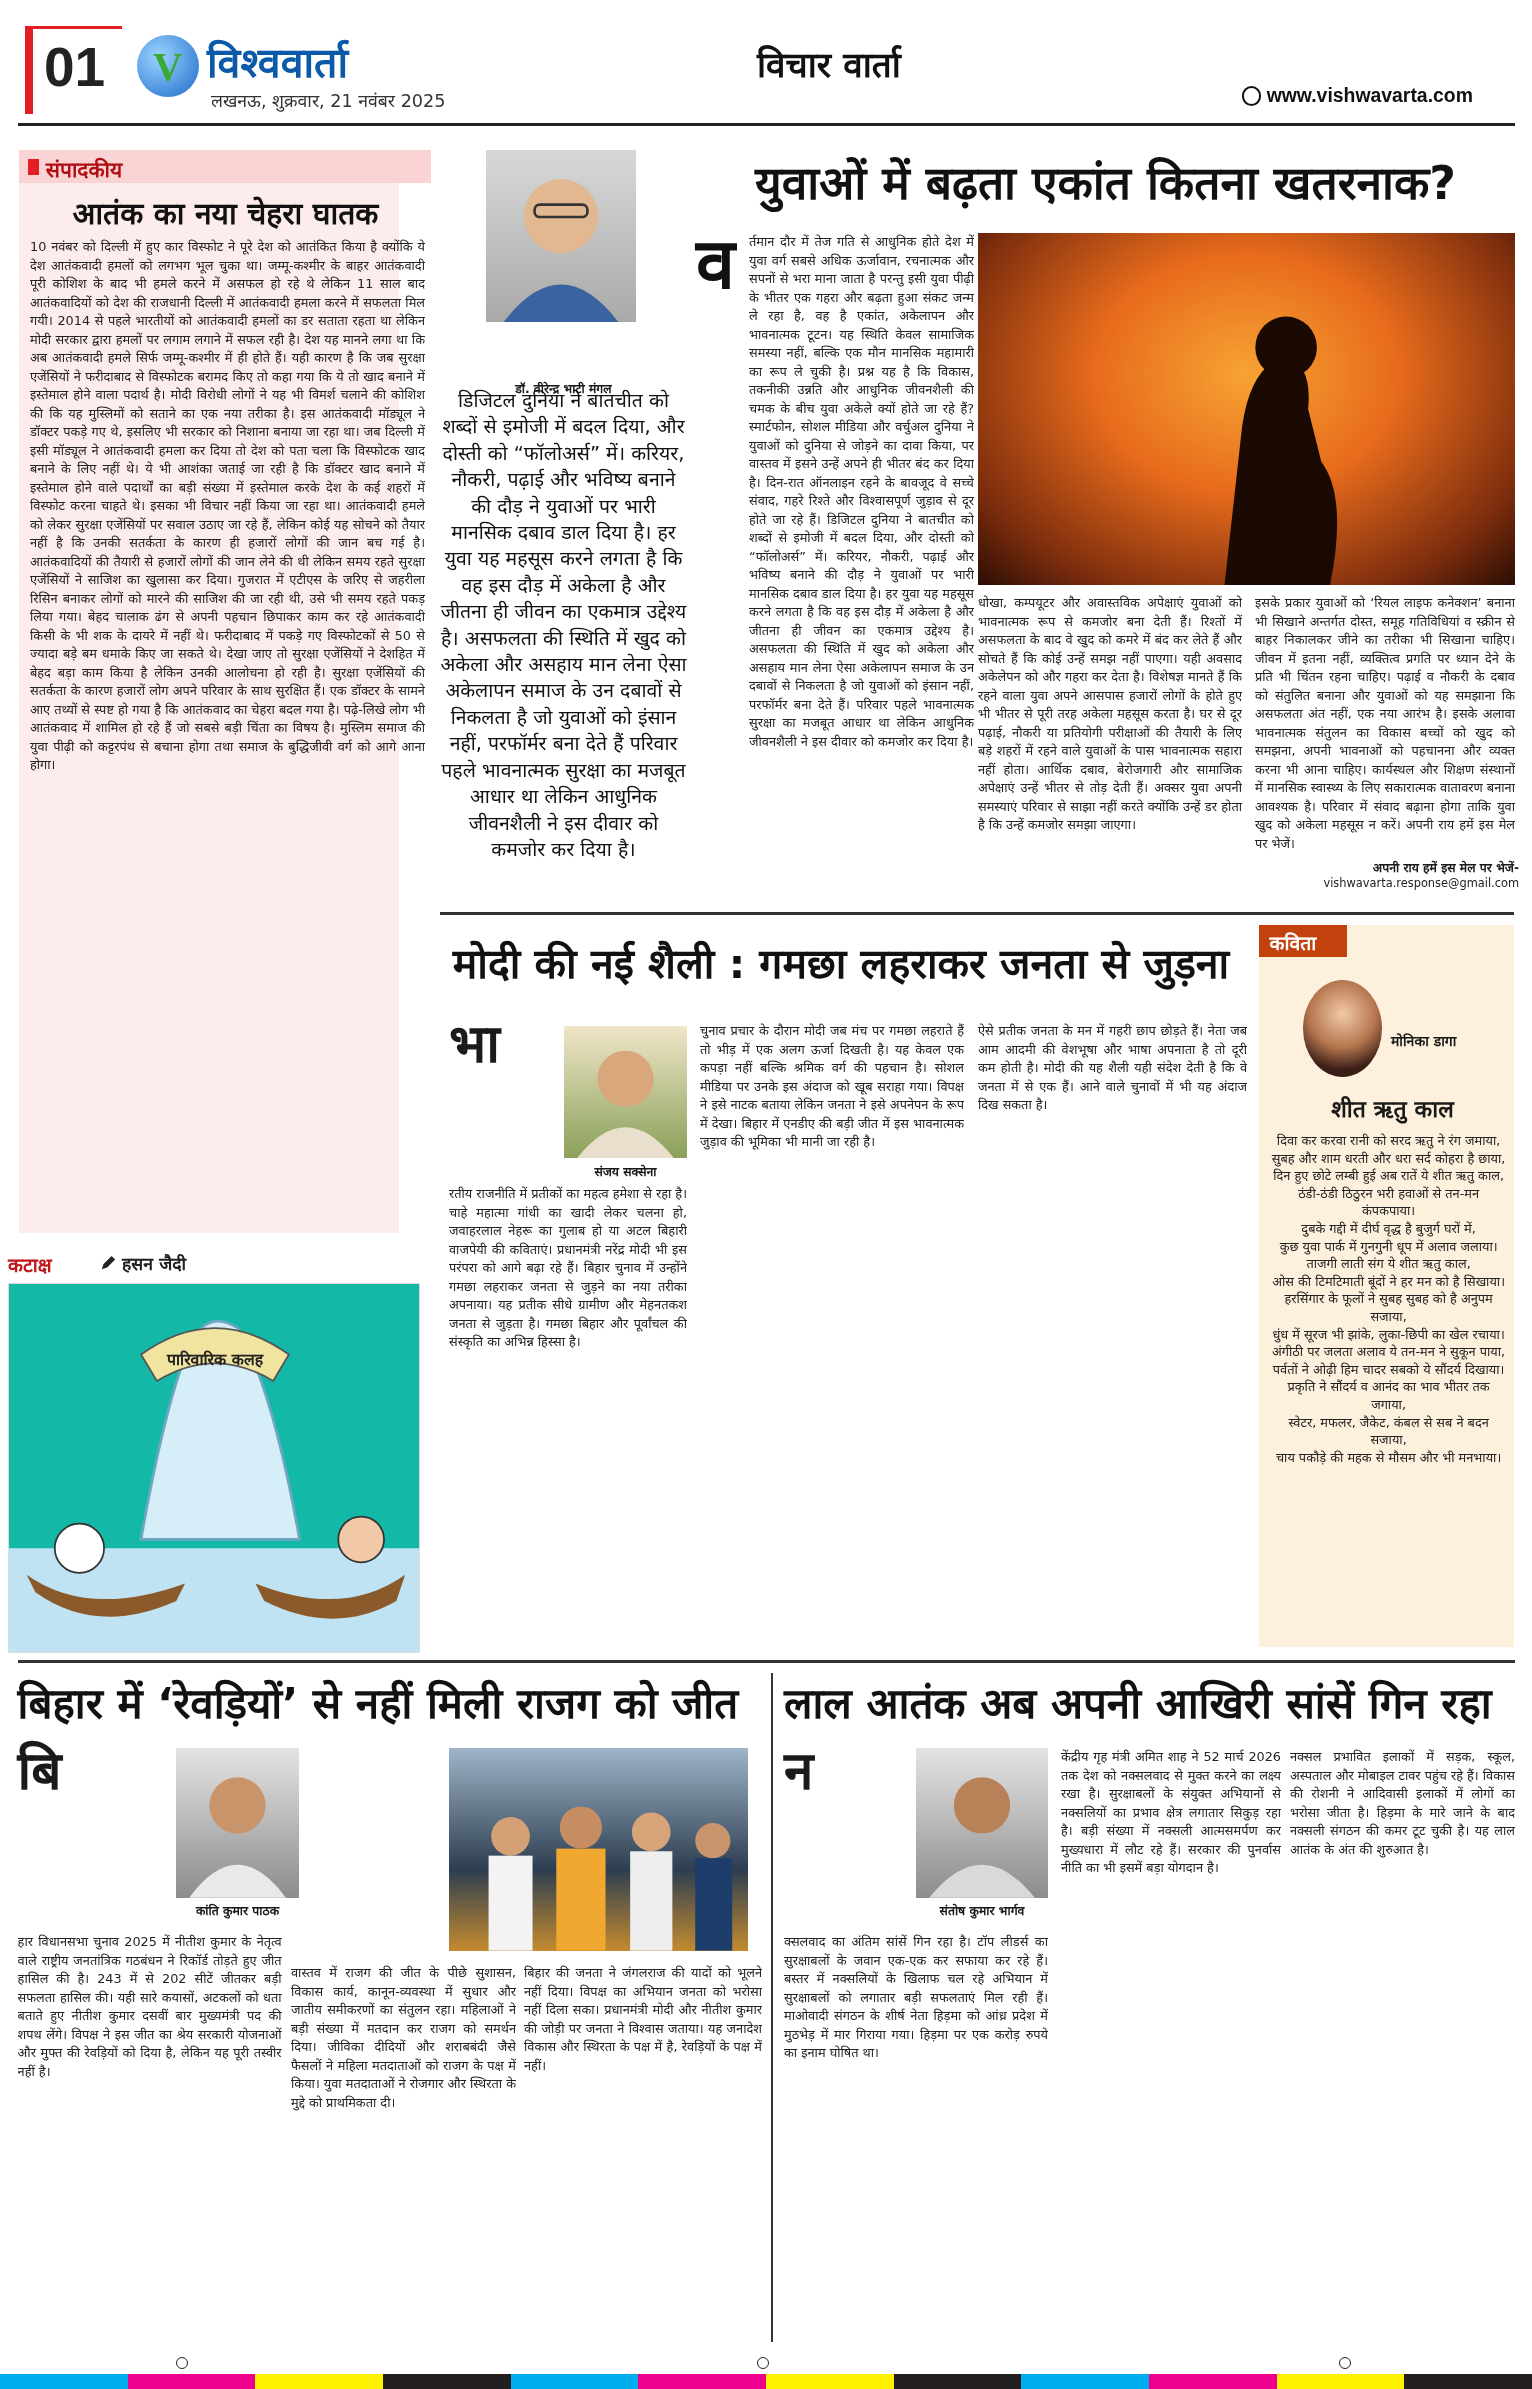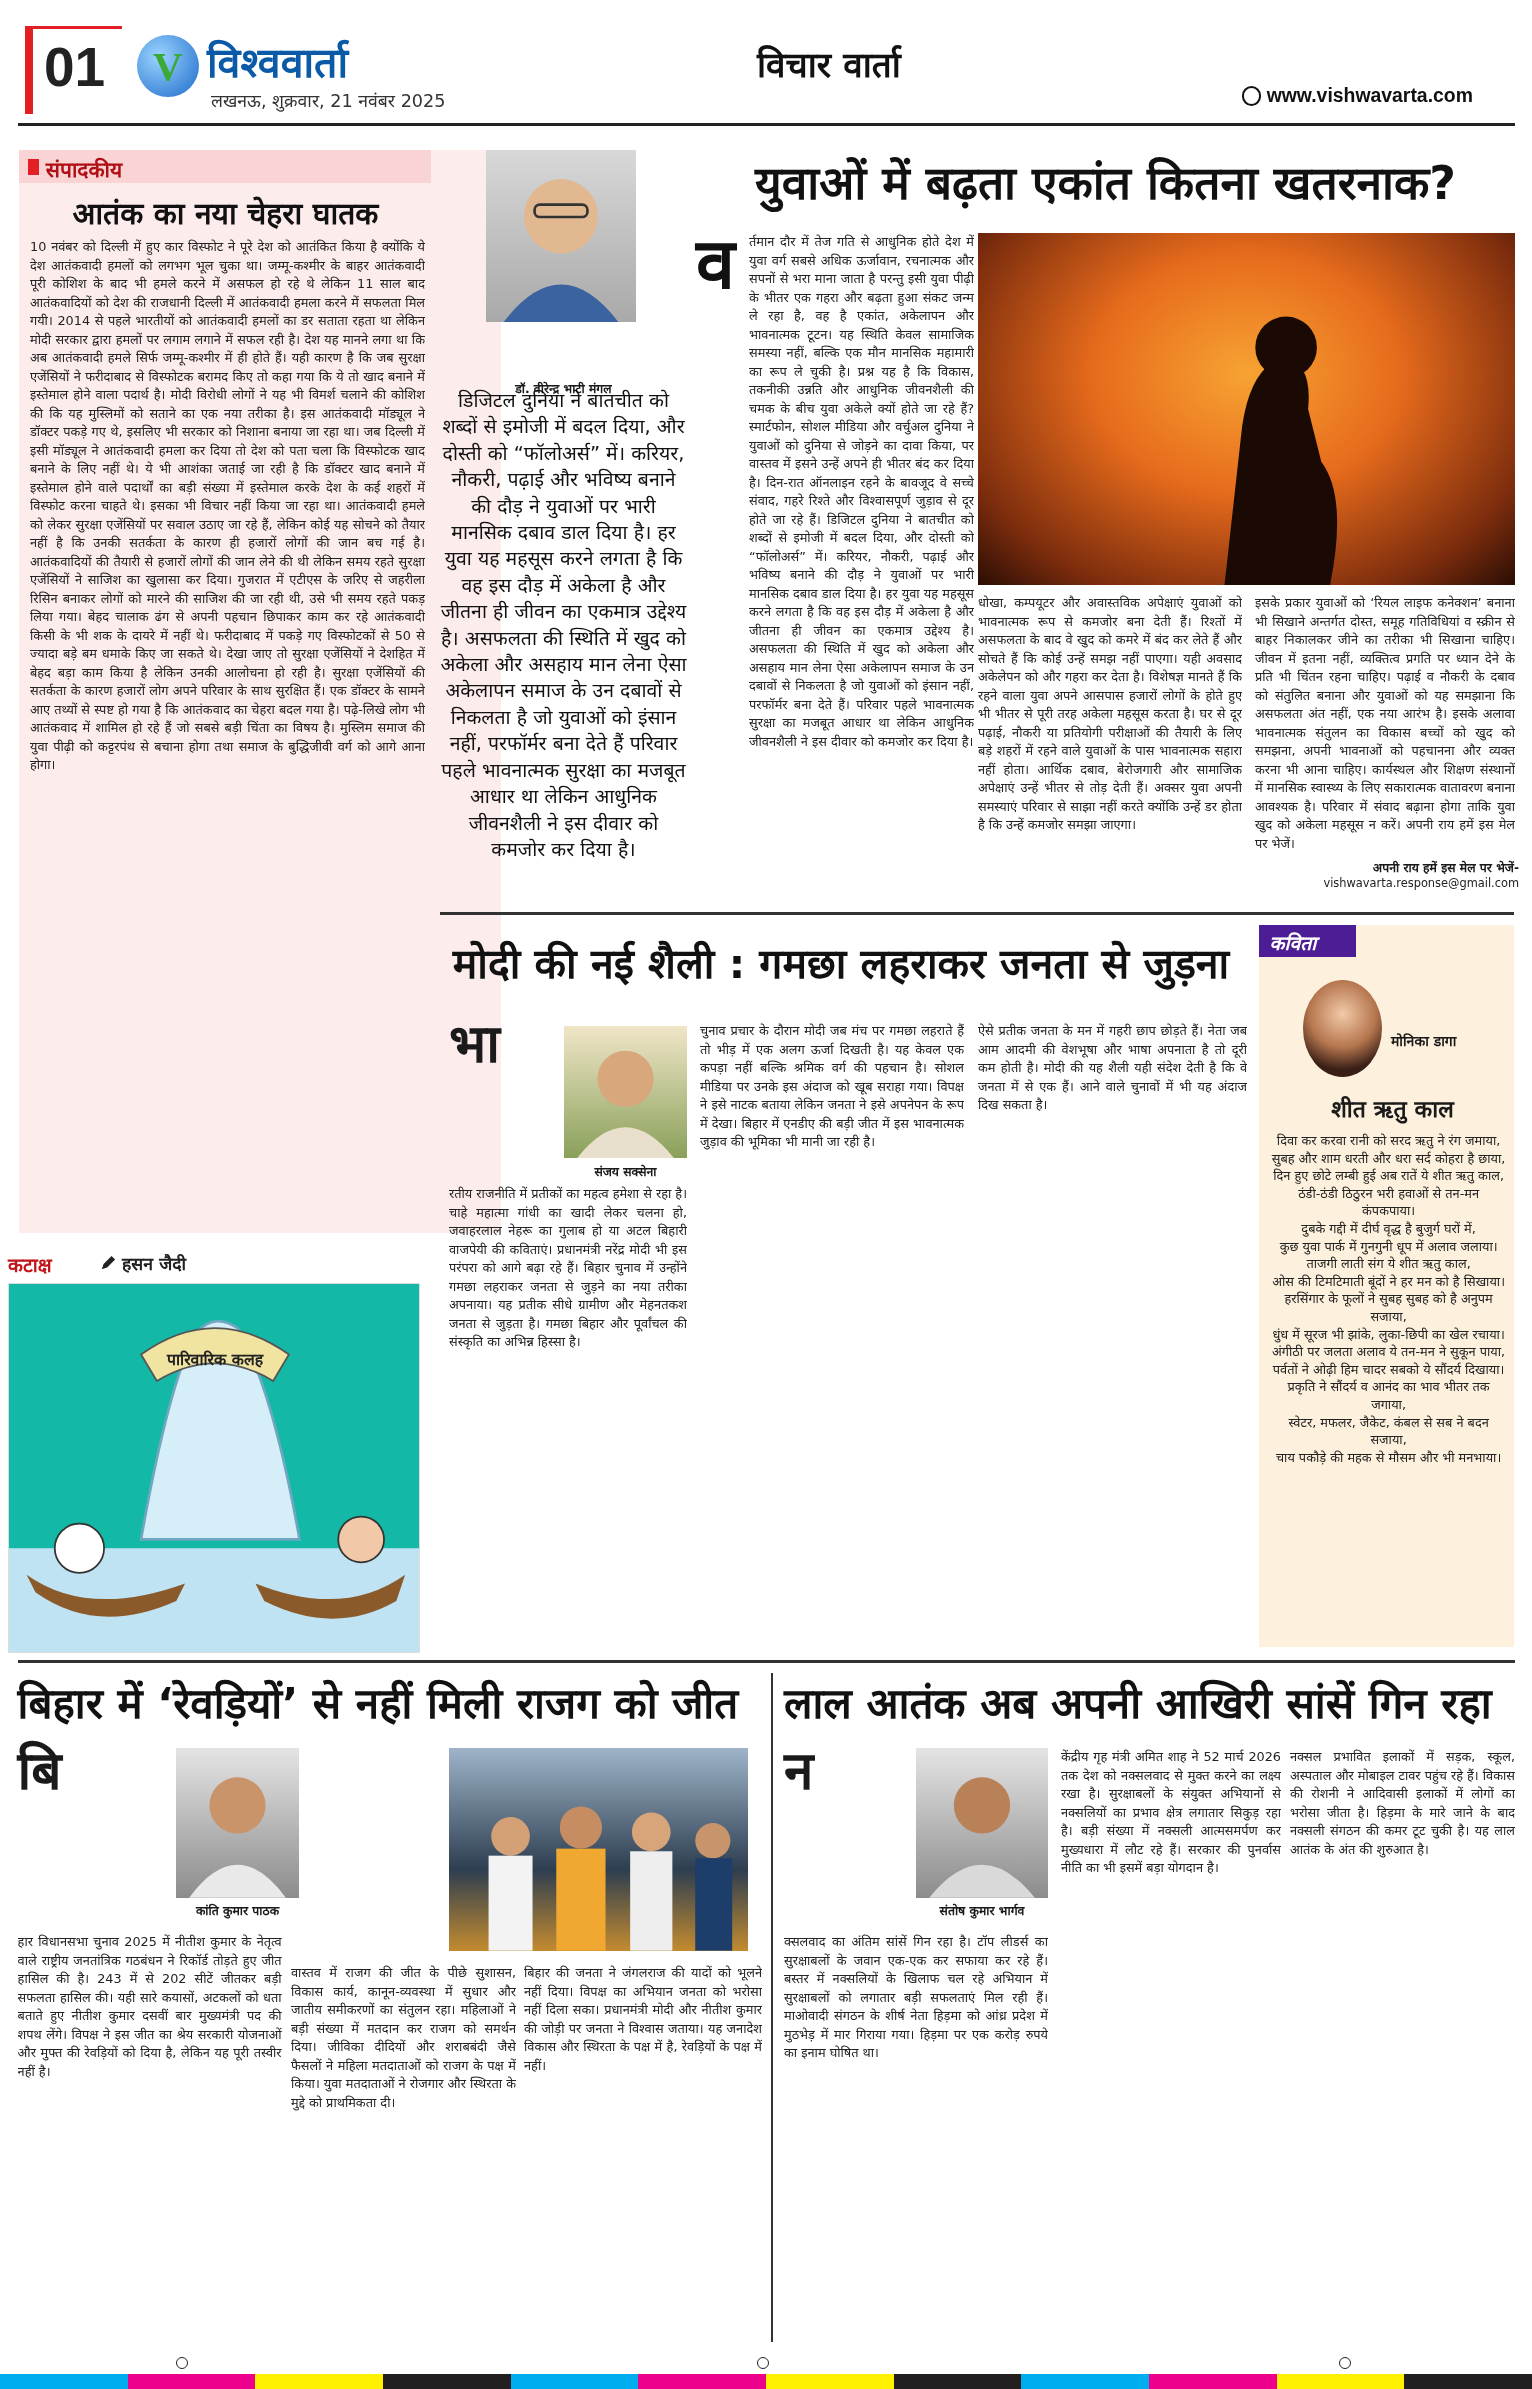--- a/index.html
+++ b/index.html
@@ -13,21 +13,21 @@
   .logo-mark { position: absolute; left: 137px; top: 35px; width: 62px; height: 62px; border-radius: 50%; background: radial-gradient(circle at 35% 35%, #9bd4ff, #1b69c9); }
   .logo-mark::after { content: "V"; position: absolute; left: 16px; top: 7px; font-size: 41px; font-weight: bold; color: #3aa935; font-family: "Liberation Serif", serif; }
   .brand-name { position: absolute; left: 207px; top: 33px; font-size: 41px; font-weight: bold; color: #0b5aa8; }
   .edition-line { position: absolute; left: 211px; top: 88px; font-size: 17.6px; color: #333; }
   .section-title { position: absolute; left: 757px; top: 40px; font-size: 35px; font-weight: bold; color: #111; }
   .web-url { position: absolute; left: 1242px; top: 84px; font-size: 19.4px; font-weight: bold; color: #111; font-family: "Liberation Sans", sans-serif; }
   .web-icon { display: inline-block; width: 19.4px; height: 19.4px; border-radius: 50%; border: 2.6px solid #111; vertical-align: -3.5px; margin-right: 5.3px; }
   .masthead-rule { position: absolute; left: 17.6px; top: 123px; width: 1497px; height: 2.6px; background: #222; }
 
   
-  .editorial { position: absolute; left: 19.4px; top: 150px; width: 482px; height: 1083px; background: #fdecec; }
+  .editorial { position: absolute; left: 19.4px; top: 150px; width: 380px; height: 1083px; background: #fdecec; }
   .editorial-label { position: absolute; left: 0; top: 0; width: 412px; height: 33px; background: #fad4d4; padding: 5.3px 26.4px; font-size: 21px; font-weight: bold; color: #b01015; }
   .editorial-label::before { content: ""; position: absolute; left: 8.8px; top: 8.8px; width: 10.6px; height: 16px; background: #e31e24; }
   .editorial-headline { position: absolute; left: 0; top: 42px; width: 412px; text-align: center; font-size: 30px; font-weight: bold; color: #111; }
   .editorial-body { position: absolute; left: 10.6px; top: 88px; width: 395px; height: 986px; font-size: 12.8px; line-height: 18.5px; color: #222; text-align: justify; overflow: hidden; }
 
   
   .cartoon { position: absolute; left: 8px; top: 1251px; width: 412px; height: 405px; }
   .cartoon-label { position: absolute; left: 0; top: 0; font-size: 19.4px; font-weight: bold; color: #c0161c; }
   .cartoon-artist { position: absolute; left: 114px; top: 0; font-size: 17.6px; font-weight: bold; color: #222; }
   .cartoon-pen-icon { position: absolute; left: 92px; top: 3.5px; width: 16px; height: 16px; }
@@ -50,21 +50,21 @@
   .rule { position: absolute; background: #333; }
 
   
   .modi-headline { position: absolute; left: 449px; top: 934px; width: 784px; font-size: 41px; font-weight: bold; color: #111; text-align: center; }
   .modi-photo { position: absolute; left: 564px; top: 1026px; width: 123px; height: 132px; background: linear-gradient(#f0e6c8, #8aa05a); }
   .modi-author { position: absolute; left: 564px; top: 1163px; width: 123px; text-align: center; font-size: 12.3px; font-weight: bold; }
   .modi-dropcap { position: absolute; left: 449px; top: 1017px; font-size: 53px; font-weight: bold; line-height: 53px; }
 
   
   .poem { position: absolute; left: 1259px; top: 925px; width: 255px; height: 722px; background: #fdf0dc; }
-  .poem-label { position: absolute; left: 0; top: 0; width: 97px; height: 32px; background: #4c1d95; color: #fff; font-size: 19.4px; font-weight: bold; padding: 3.5px 10.6px; font-style: italic; }
+  .poem-label { position: absolute; left: 0; top: 0; width: 88px; height: 32px; background: #c2410c; color: #fff; font-size: 19.4px; font-weight: bold; padding: 3.5px 10.6px; }
   .poet-photo { position: absolute; left: 44px; top: 55px; width: 79px; height: 97px; border-radius: 50%; background: radial-gradient(circle at 50% 35%, #f2c9a8 0%, #b5764e 45%, #3a1f17 75%); }
   .poet-name { position: absolute; left: 132px; top: 106px; font-size: 14px; font-weight: bold; }
   .poem-title { position: absolute; left: 0; top: 167px; width: 255px; text-align: center; font-size: 23px; font-weight: bold; padding-left: 12px; }
   .poem-body { position: absolute; left: 10.6px; top: 207px; width: 238px; font-size: 12.8px; line-height: 17.6px; text-align: center; color: #222; }
 
   
   .bottom-headline { position: absolute; top: 1673px; font-size: 42px; font-weight: bold; color: #111; }
   .bh-left { left: 17.6px; width: 749px; }
   .bh-right { left: 784px; width: 731px; }
   .bottom-dropcap { position: absolute; font-size: 53px; font-weight: bold; line-height: 53px; }

